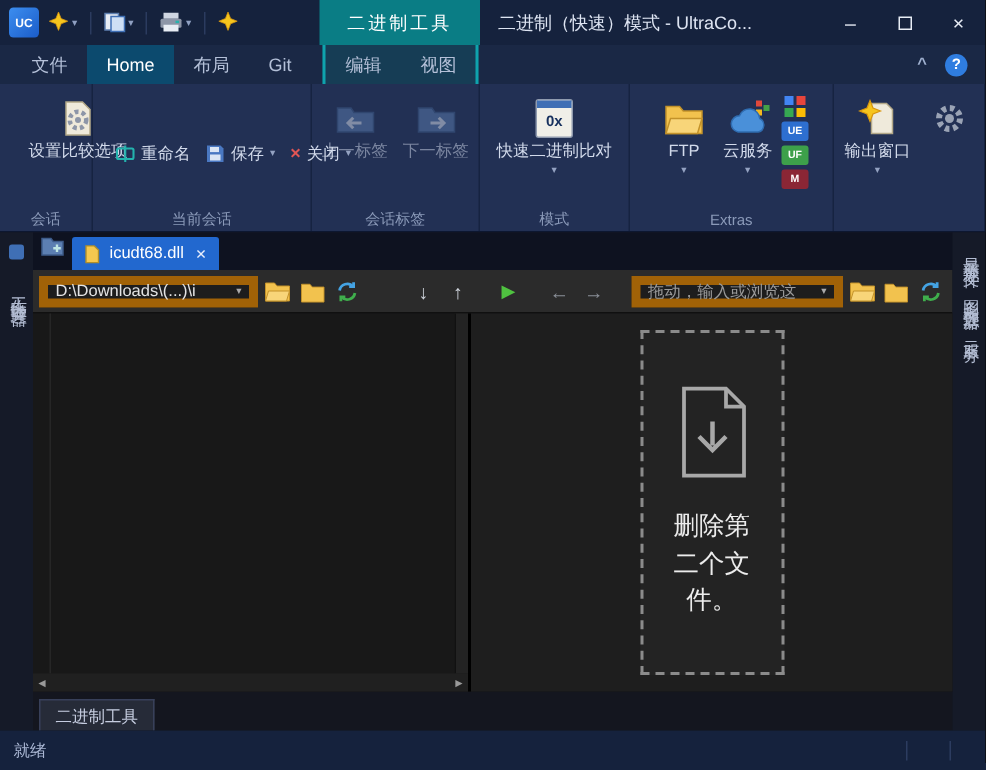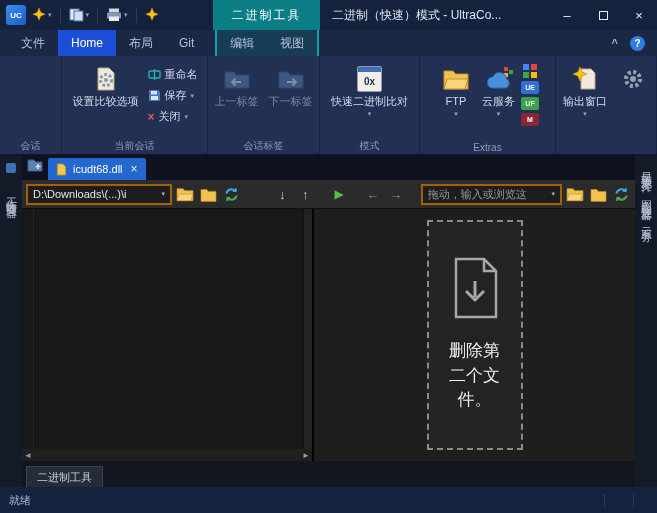--- a/index.html
+++ b/index.html
@@ -15,38 +15,38 @@
   .qsep { width:1px; height:15px; background:#2b3b5f; margin:0 2px; }
   .ctxtab { position:absolute; left:213px; top:0; width:107px; height:30px; background:#0a7d85; color:#fff; font-size:12px; display:flex; align-items:center; justify-content:center; letter-spacing:2px; }
   .wtitle { position:absolute; left:332px; top:0; height:30px; display:flex; align-items:center; color:#dde4f2; font-size:12px; white-space:nowrap; }
   .wincontrols { position:absolute; right:0; top:0; height:30px; display:flex; }
   .winbtn { width:36px; height:30px; display:flex; align-items:center; justify-content:center; color:#e8edf6; font-size:13px; }
   .maxbox { width:9px; height:9px; border:1px solid #e8edf6; display:inline-block; }
 
   
   .menubar { position:absolute; left:0; top:30px; right:0; height:26px; background:#1a2845; display:flex; align-items:stretch; padding-left:8px; font-size:12px; color:#b4c0d8; }
   .mtab { display:flex; align-items:center; padding:0 13px; white-space:nowrap; }
-  .mtab.active { background:#1d4ed8; color:#fff; }
+  .mtab.active { background:#0c4a6e; color:#fff; }
   .ctxwrap { display:flex; border-left:2px solid #0fa3ad; border-right:2px solid #0fa3ad; background:rgba(11,125,134,.25); margin-left:8px; }
   .menubar-right { margin-left:auto; display:flex; align-items:center; gap:12px; padding-right:12px; }
   .collapse { color:#9fb0cf; font-size:11px; font-weight:bold; }
   .helpicon { width:15px; height:15px; border-radius:50%; background:#2f7de0; color:#fff; font-size:10px; font-weight:bold; display:flex; align-items:center; justify-content:center; }
 
   
   .ribbon { position:absolute; left:0; top:56px; right:0; height:99px; background:#223054; display:flex; border-bottom:1px solid #0d1730; }
   .rgroup { position:relative; height:100%; border-right:1px solid #162341; padding:3px 2px 16px; }
   .g0{width:62px}.g1{width:146px}.g2{width:112px}.g3{width:100px}.g4{width:136px}.g5{width:101px}
   .rglabel { position:absolute; bottom:1px; left:0; right:0; text-align:center; font-size:10px; color:#8b9ab9; white-space:nowrap; }
   .rgrow { display:flex; height:100%; align-items:stretch; justify-content:center; gap:2px; }
   .rbtn { display:flex; flex-direction:column; align-items:center; padding:5px 4px 0; border-radius:3px; min-width:40px; }
   .ricon { height:30px; display:flex; align-items:center; justify-content:center; }
   .rlabel { font-size:11px; color:#d2daeb; white-space:nowrap; line-height:15px; }
   .rcaret { font-size:7px; color:#94a2c2; line-height:9px; }
   .rbtn.disabled { opacity:.5; }
-  .sstack { display:flex; flex-direction:column; justify-content:flex-start; gap:4px; padding-top:7px; }
+  .sstack { display:flex; flex-direction:row; justify-content:flex-start; gap:4px; padding-top:7px; }
   .sbtn { display:flex; align-items:center; gap:4px; font-size:11px; color:#d2daeb; padding:1px 3px; white-space:nowrap; }
   .scaret { font-size:7px; color:#94a2c2; }
   .redx { color:#e05555; font-weight:bold; font-size:12px; line-height:12px; }
   .badgecol { display:flex; flex-direction:column; gap:3px; padding-top:5px; align-items:center; }
   .appgrid { width:14px; height:14px; display:grid; grid-template-columns:6px 6px; grid-template-rows:6px 6px; gap:2px; }
   .appgrid i { display:block; }
   .badge { width:18px; height:13px; border-radius:2px; color:#fff; font-size:7px; font-weight:bold; display:flex; align-items:center; justify-content:center; }
   .b-ue{background:#2e6fd0}.b-uf{background:#3da04a}.b-m{background:#8b2635}
   .hexdoc { width:25px; height:26px; background:#f0efe8; border:1px solid #8f9aae; border-radius:2px; position:relative; display:flex; align-items:center; justify-content:center; }
   .hexdoc .hd-top { position:absolute; top:0; left:0; right:0; height:5px; background:#3f6fb5; }
@@ -58,21 +58,21 @@
   .vtab { writing-mode:vertical-rl; font-size:11px; color:#b3bdd3; letter-spacing:2px; }
   .stripicon { width:10px; height:10px; background:#3f6fb5; border-radius:2px; }
   .center { flex:1; display:flex; flex-direction:column; min-width:0; }
 
   .tabrow { height:25px; background:#0e1220; display:flex; align-items:flex-end; padding-left:5px; gap:5px; }
   .newtabicon { margin-bottom:4px; }
   .filetab { height:22px; background:#2268cf; color:#fff; font-size:11px; display:flex; align-items:center; gap:6px; padding:0 8px; border-radius:2px 2px 0 0; }
   .tclose { font-size:12px; color:#e8eefc; margin-left:2px; }
 
   .toolbar { height:29px; background:#2b2b2b; border-bottom:1px solid #101010; display:flex; align-items:center; padding:0 4px; gap:3px; }
-  .combo { height:21px; background:#1d1d1d; border:2px solid #a16207; display:flex; align-items:center; padding:0 5px; gap:4px; }
+  .combo { height:21px; background:#1d1d1d; border:6px solid #a16207; display:flex; align-items:center; padding:0 5px; gap:4px; }
   .ctext { font-size:11px; color:#e4e4e4; white-space:nowrap; overflow:hidden; }
   .ph { color:#9a9a9a; }
   .ccaret { margin-left:auto; font-size:7px; color:#aaa; }
   .c1 { width:150px; }
   .c2 { width:145px; margin-left:12px; }
   .tbtn { width:20px; height:20px; display:flex; align-items:center; justify-content:center; flex:0 0 auto; }
   .tbtn.glyph { font-size:13px; color:#cfd4dc; }
   .tbtn.play { color:#4fc240; font-size:12px; }
   .tbtn.dim { color:#8a8f98; }
   .sp26 { width:26px; } .sp8 { width:8px; }

